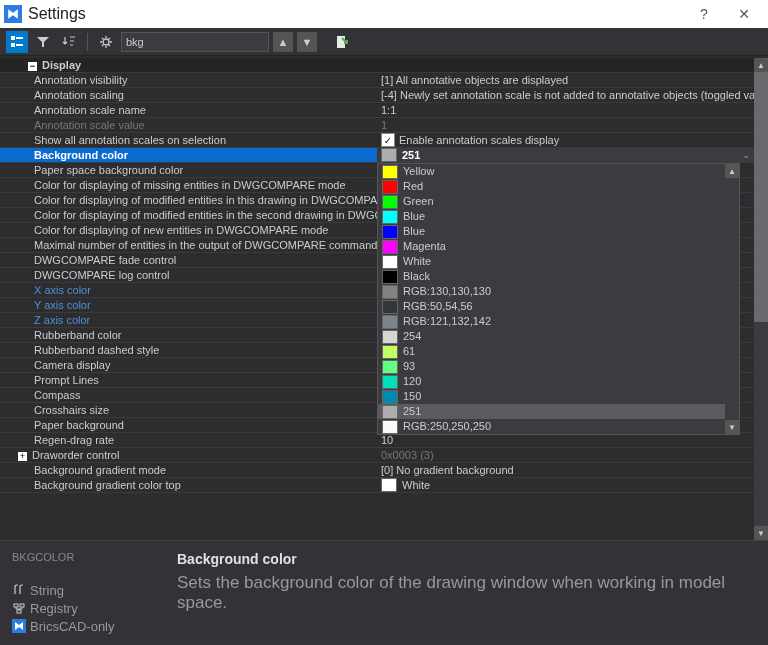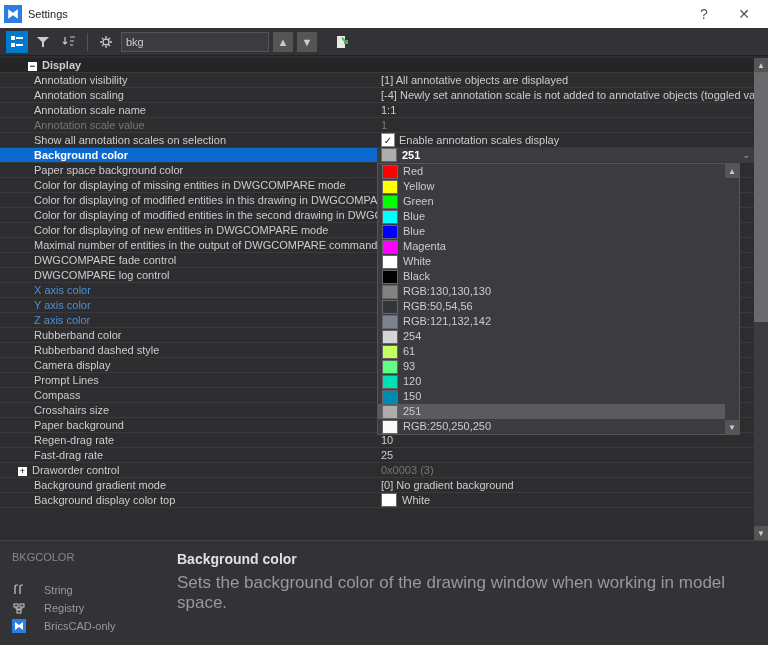--- a/index.html
+++ b/index.html
@@ -1,20 +1,20 @@
 <!DOCTYPE html>
 <html><head>
 <meta charset="utf-8">
 <style>
   * { box-sizing: border-box; margin: 0; padding: 0; }
   html, body { width: 768px; height: 645px; font-family: "Segoe UI", Arial, sans-serif; font-size: 11px; background: #2d2d30; color: #ccc; overflow: hidden; }
   .titlebar { background: #fff; height: 28px; display: flex; align-items: center; padding: 0 4px; color: #222; }
   .titlebar .app-icon { width: 18px; height: 18px; background: #2b7de1; margin-right: 6px; display:flex; align-items:center; justify-content:center;}
   .titlebar .app-icon svg { width:12px; height:12px; }
-  .titlebar .title { flex: 1; font-size: 11px; }
+  .titlebar .title { flex: 1; font-size: 16px; }
   .titlebar .winbtn { width: 40px; text-align: center; font-size: 14px; color: #555; line-height: 28px; height:28px;}
   .toolbar { height: 28px; background: #333337; display: flex; align-items: center; padding: 0 6px; gap: 4px; border-bottom: 1px solid #222;}
   .toolbar .tb-btn { width: 22px; height: 22px; display: flex; align-items: center; justify-content: center; color:#ccc; }
   .toolbar .tb-btn.active { background: #007acc; }
   .toolbar .sep { width:1px; height:18px; background:#555; margin:0 3px;}
   .toolbar input.search { background: #3b3b40; border: 1px solid #555; color:#ccc; height: 20px; width: 148px; padding: 0 4px; font-size:11px;}
   .toolbar .sq-btn { width:20px; height:20px; background:#555; display:flex; align-items:center; justify-content:center; color:#ccc;}
   .content { position: relative; height: calc(645px - 28px - 28px - 105px); background: #2d2d30; }
   .grid-scroll { position:absolute; left:0; top:2px; right:14px; bottom:0; overflow:hidden; }
   .row { display:flex; height:15px; line-height:15px; border-bottom:1px solid #3a3a3e;}
@@ -35,21 +35,21 @@
   .dd-scrollbar { position:absolute; right:0; top:0; bottom:0; width:14px; background:#3b3b40; display:flex; flex-direction:column;}
   .dd-scrollbar .arrow { height:14px; background:#555; display:flex;align-items:center;justify-content:center;color:#ccc;font-size:8px;}
   .dd-scrollbar .track { flex:1; }
   .outer-scrollbar { position:absolute; right:0; top:2px; bottom:0; width:14px; background:#3b3b40; display:flex; flex-direction:column;}
   .outer-scrollbar .arrow { height:14px; background:#555; color:#ccc; font-size:8px; display:flex;align-items:center;justify-content:center;}
   .outer-scrollbar .thumb { background:#6a6a6e; width:100%;}
   .chk { width:14px; height:14px; background:#fff; border:1px solid #888; margin-right:4px; display:inline-flex; align-items:center; justify-content:center; color:#222; font-size:10px;}
   .footer { height:105px; background:#333337; border-top:1px solid #444; padding:10px 12px 6px 12px; display:flex; gap:20px;}
   .footer .var { width:145px; color:#888; font-size:11px;}
   .footer .meta { margin-top:18px;}
-  .footer .meta .mrow { display:flex; align-items:center; height:18px; gap:18px; color:#999; font-size:11px;}
+  .footer .meta .mrow { display:flex; align-items:center; height:18px; gap:4px; color:#999; font-size:13px;}
   .footer .mrow .micn { width:14px; height:14px; display:flex; align-items:center; justify-content:center; color:#888;}
   .footer .mrow.bc .micn { background:#2b7de1;}
   .footer .desc-area { flex:1; }
   .footer .desc-title { color:#e0e0e0; font-size:14px; font-weight:600; margin-bottom:6px;}
   .footer .desc-text { color:#999; font-size:17px;}
   .exp { display:inline-block; width:9px; height:9px; background:#fff; color:#000; font-size:9px; line-height:9px; text-align:center; margin-right:5px;}
 </style>
 </head>
 <body>
 
@@ -146,26 +146,26 @@
           <div class="right value-cell-dd">
             <span class="colorbox" style="background: rgb(173, 173, 173);"></span>
             <span style="font-weight: bold;">251</span>
             <span class="dd-arrow">⌄</span>
           </div>
         </div>
         <div style="position: relative;">
           <div class="dropdown" style="padding-right: 14px; top: 0px;">
             <div style="position: relative;">
               <div class="dd-row">
+                <span class="colorbox" style="background: rgb(255, 255, 0);"></span>
+                <span>Yellow</span>
+              </div>
+              <div class="dd-row">
                 <span class="colorbox" style="background: rgb(255, 0, 0);"></span>
                 <span>Red</span>
-              </div>
-              <div class="dd-row">
-                <span class="colorbox" style="background: rgb(255, 255, 0);"></span>
-                <span>Yellow</span>
               </div>
               <div class="dd-row">
                 <span class="colorbox" style="background: rgb(0, 255, 0);"></span>
                 <span>Green</span>
               </div>
               <div class="dd-row">
                 <span class="colorbox" style="background: rgb(0, 255, 255);"></span>
                 <span>Blue</span>
               </div>
               <div class="dd-row">
@@ -340,39 +340,33 @@
             <span></span>
           </div>
         </div>
         <div class="row">
           <div class="left"><span>Regen-drag rate</span></div>
           <div class="right">
             <span>10</span>
           </div>
         </div>
         <div class="row">
-          <div class="left"><span>Fast-drag rate</span></div>
-          <div class="right">
-            <span>25</span>
-          </div>
-        </div>
-        <div class="row">
           <div class="left"><span class="exp" style="margin-left: -16px; margin-right: 5px;">+</span><span>Draworder control</span></div>
           <div class="right">
             <span style="color: rgb(119, 119, 119);">0x0003 (3)</span>
           </div>
         </div>
         <div class="row">
           <div class="left"><span>Background gradient mode</span></div>
           <div class="right">
             <span>[0] No gradient background</span>
           </div>
         </div>
         <div class="row">
-          <div class="left"><span>Background display color top</span></div>
+          <div class="left"><span>Background gradient color top</span></div>
           <div class="right">
             <span class="colorbox" style="background: rgb(255, 255, 255);"></span>
             <span>White</span>
           </div>
         </div>
       </div>
   </div>
   <div class="outer-scrollbar">
     <div class="arrow">▲</div>
     <div class="track" style="flex:1; position:relative;">

